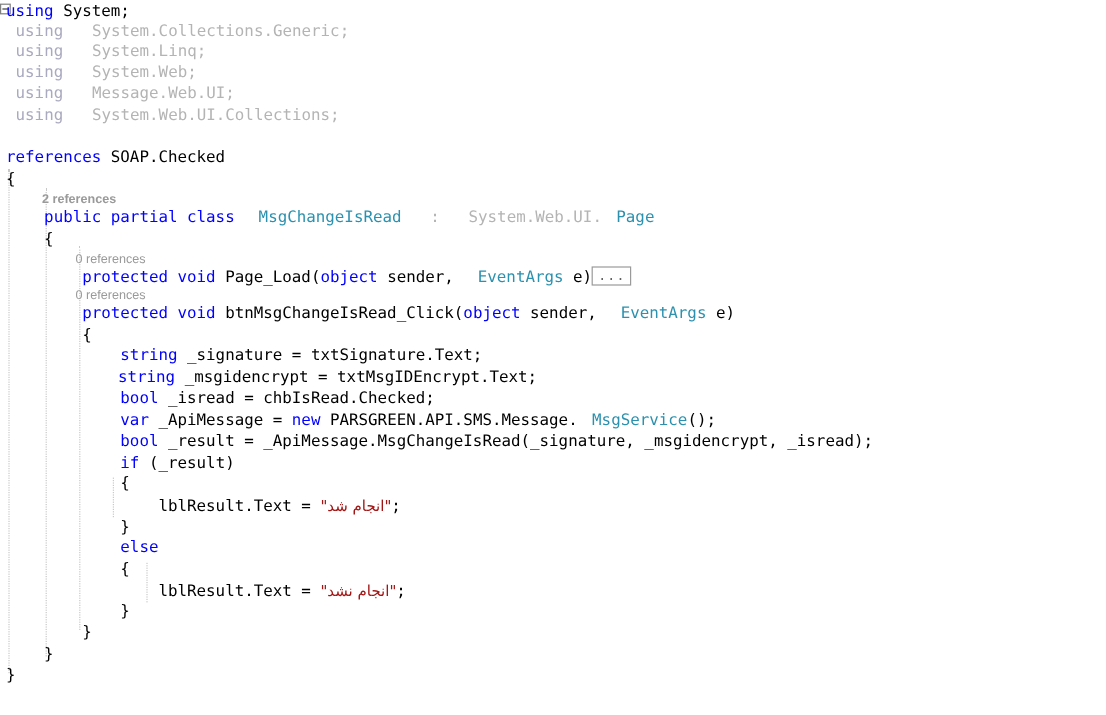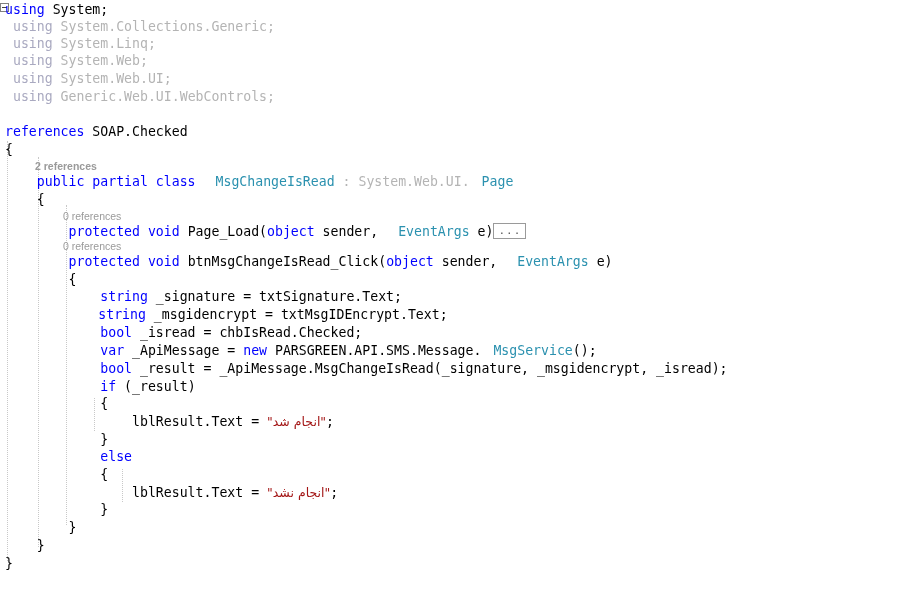--- a/index.html
+++ b/index.html
@@ -54,21 +54,21 @@
     color: #9a9a9a;
     white-space: pre;
   }
 
   
   .kw    { color: #0000ff; }
   .type  { color: #2b91af; margin-left: 12px; }
   .str   { color: #a31515; }
   .plain { color: #000000; }
   .dim   { color: #a9a9c0; }
-  .dimp  { color: #b4b4b4; }
+  .dimp  { color: #b4b4b4; margin-left: 16px; }
 
   
   .collapsed {
     display: inline-block;
     border: 1px solid #9a9a9a;
     background: #ffffff;
     color: #606060;
     font-size: 11px;
     line-height: 11px;
     padding: 1px 4px 2px 4px;
@@ -127,22 +127,22 @@
       <div class="codelens" style="left: 35px; top: 159px; font-weight: bold;">2 references</div>
       <div class="codelens" style="left: 63px; top: 209px;">0 references</div>
       <div class="codelens" style="left: 63px; top: 239px;">0 references</div>
     </div>
 
   <div id="lines-layer">
       <div class="line" style="top: 1px; left: 5px;"><span class="kw">using</span><span class="plain"> System;</span></div>
       <div class="line" style="top: 18px; left: 5px;"><span class="ind"> </span><span class="dim">using</span><span class="dimp"> System.Collections.Generic;</span></div>
       <div class="line" style="top: 35px; left: 5px;"><span class="ind"> </span><span class="dim">using</span><span class="dimp"> System.Linq;</span></div>
       <div class="line" style="top: 52px; left: 5px;"><span class="ind"> </span><span class="dim">using</span><span class="dimp"> System.Web;</span></div>
-      <div class="line" style="top: 70px; left: 5px;"><span class="ind"> </span><span class="dim">using</span><span class="dimp"> System.Web.UI;</span></div>
-      <div class="line" style="top: 88px; left: 5px;"><span class="ind"> </span><span class="dim">using</span><span class="dimp"> Generic.Web.UI.WebControls;</span></div>
+      <div class="line" style="top: 70px; left: 5px;"><span class="ind"> </span><span class="dim">using</span><span class="dimp"> Message.Web.UI;</span></div>
+      <div class="line" style="top: 88px; left: 5px;"><span class="ind"> </span><span class="dim">using</span><span class="dimp"> System.Web.UI.Collections;</span></div>
       <div class="line" style="top: 123px; left: 5px;"><span class="kw">references</span><span class="plain"> SOAP.Checked</span></div>
       <div class="line" style="top: 141px; left: 5px;"><span class="plain">{</span></div>
       <div class="line" style="top: 173px; left: 5px;"><span class="ind">    </span><span class="kw">public partial class</span><span class="plain"> </span><span class="type">MsgChangeIsRead</span><span class="dimp"> : </span><span class="dimp">System.Web.UI.</span><span class="type">Page</span></div>
       <div class="line" style="top: 191px; left: 5px;"><span class="ind">    </span><span class="plain">{</span></div>
       <div class="line" style="top: 223px; left: 5px;"><span class="ind">        </span><span class="kw">protected void</span><span class="plain"> Page_Load(</span><span class="kw">object</span><span class="plain"> sender, </span><span class="type">EventArgs</span><span class="plain"> e)</span><span class="collapsed">...</span></div>
       <div class="line" style="top: 253px; left: 5px;"><span class="ind">        </span><span class="kw">protected void</span><span class="plain"> btnMsgChangeIsRead_Click(</span><span class="kw">object</span><span class="plain"> sender, </span><span class="type">EventArgs</span><span class="plain"> e)</span></div>
       <div class="line" style="top: 271px; left: 5px;"><span class="ind">        </span><span class="plain">{</span></div>
       <div class="line" style="top: 288px; left: 5px;"><span class="ind">            </span><span class="kw">string</span><span class="plain"> _signature = txtSignature.Text;</span></div>
       <div class="line" style="top: 306px; left: 3px;"><span class="ind">            </span><span class="kw">string</span><span class="plain"> _msgidencrypt = txtMsgIDEncrypt.Text;</span></div>
       <div class="line" style="top: 324px; left: 5px;"><span class="ind">            </span><span class="kw">bool</span><span class="plain"> _isread = chbIsRead.Checked;</span></div>

